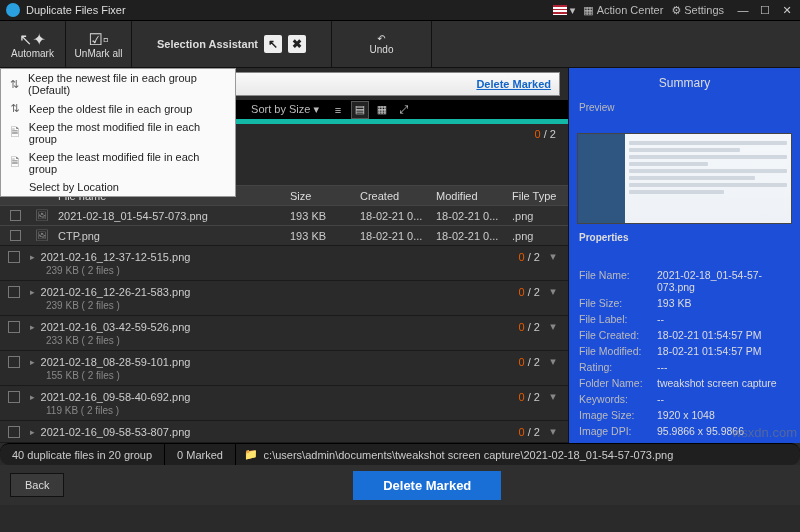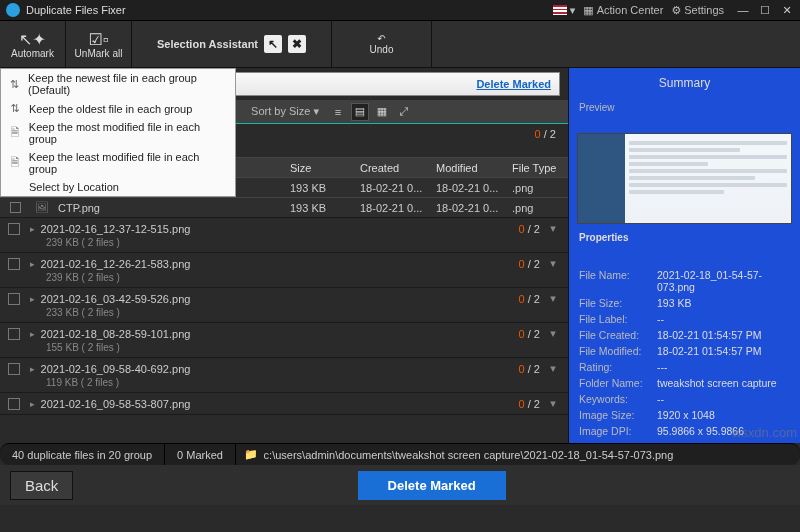--- a/index.html
+++ b/index.html
@@ -16,39 +16,39 @@
 .tb-btn .ic { font-size:16px; height:18px; }
 .selasst { flex:0 0 200px; display:flex; align-items:center; justify-content:center; gap:6px; color:#ddd; font-size:11px; font-weight:bold; border-right:1px solid #111; }
 .sa-box { width:18px;height:18px;background:#eee;color:#222;display:flex;align-items:center;justify-content:center;border-radius:2px;font-size:12px; }
 .undo { width:100px; display:flex; flex-direction:column; align-items:center; justify-content:center; border-right:1px solid #111; color:#ddd; font-size:10px; cursor:pointer;}
 .main { display:flex; height:375px; }
 .left { flex:1; position:relative; overflow:hidden; }
 .right { width:232px; background:#1d4ed8; border-left:1px solid #111; display:flex; flex-direction:column; }
 .savedbar { height:24px; margin:4px 8px 4px 155px; background:linear-gradient(#fafafa,#e8e8e8); border:1px solid #888; display:flex; align-items:center; padding:0 8px; color:#444; font-size:11px; }
 .savedbar .val { color:#c00; font-weight:bold; margin-left:4px; }
 .savedbar .dm { margin-left:auto; color:#1165c9; font-weight:bold; text-decoration:underline; cursor:pointer; }
-.tabbar { height:24px; background:#404040; display:flex; align-items:center; padding:0 155px 0 155px; border-bottom:1px solid #14b8a6; }
+.tabbar { height:24px; background:#000000; display:flex; align-items:center; padding:0 155px 0 155px; border-bottom:5px solid #14b8a6; }
 .tabbar .tab { padding:0 8px; color:#bbb; cursor:pointer; }
 .tabbar .sortby { margin-left:auto; color:#bbb; cursor:pointer; padding-right:6px; }
 .tabbar .vicon { width:18px;height:18px; margin-left:4px; color:#ccc; display:flex;align-items:center;justify-content:center;cursor:pointer; border:1px solid transparent;}
 .tabbar .vicon.active { border:1px solid #555; background:#222; }
 .dropdown { position:absolute; top:0; left:0; width:236px; background:#fafafa; color:#222; border:1px solid #999; z-index:50; font-size:11px; }
 .dropdown .di { display:flex; align-items:center; padding:3px 6px; cursor:pointer; }
 .dropdown .di .dic { width:16px; text-align:center; color:#666; margin-right:6px; }
 .filelist { overflow:auto; height:calc(100% - 56px); }
 .group { border-bottom:1px solid #1a1a1a; }
 .ghead { display:flex; align-items:center; padding:4px 8px; color:#ccc; font-size:11px; cursor:pointer; }
 .ghead .cb { width:12px;height:12px;border:1px solid #777;margin-right:10px; }
 .ghead .chev { color:#888; margin-right:6px; font-size:9px; }
 .ghead .gname { flex:1; }
 .gsub { color:#888; font-size:10px; padding-left:46px; margin-top:-2px; padding-bottom:4px; }
 .ghead .count { margin-left:auto; }
 .ghead .count .z { color:#e65a00; }
 .thead, .trow { display:flex; align-items:center; background:#333; border-top:1px solid #444; height:20px; font-size:11px; }
-.thead { background:#3a3a3a; color:#ddd; }
+.thead { background:#3a3a3a; color:#ddd;margin-top:28px; }
 .trow { background:#2e2e2e; }
 .c-cb{width:30px;display:flex;justify-content:center;}
 .c-ic{width:24px;display:flex;justify-content:center;color:#888;}
 .c-name{flex:1;padding-left:4px;}
 .c-size{width:70px;}
 .c-created{width:76px;}
 .c-mod{width:76px;}
 .c-ft{width:56px;}
 .right h3 { text-align:center; color:#ddd; font-weight:normal; font-size:12px; padding:8px 0; }
 .preview { margin:0 8px; border:1px solid #444; background:#fff; height:150px; overflow:hidden; position:relative; }
@@ -59,21 +59,21 @@
 .plabel { color:#bbb; font-size:10px; padding:4px 10px 20px; }
 .props { padding:4px 10px; font-size:10.5px; color:#ccc; }
 .prow { display:flex; padding:2px 0; }
 .prow .pk { width:78px; color:#bbb; }
 .prow .pv { flex:1; color:#ddd; }
 .status { height:22px; background:#1f1f1f; display:flex; align-items:center; font-size:11px; color:#ccc; border-top:1px solid #000;border-radius:9px; }
 .status .seg { padding:0 12px; border-right:1px solid #000; height:100%; display:flex; align-items:center; }
 .status .path { flex:1; padding:0 8px; display:flex; align-items:center; gap:6px;}
 .status .path .fic{color:#e8b23a;}
 .bottom { height:40px; background:#2f2f2f; display:flex; align-items:center; padding:0 10px; }
-.backbtn { background:#3a3a3a; color:#ddd; padding:5px 14px; border:1px solid #111; cursor:pointer; font-size:15px; }
+.backbtn { background:#3a3a3a; color:#ddd; padding:5px 14px; border:1px solid #111; cursor:pointer; font-size:11px; }
 .delbtn { margin:0 auto; background:#1a6fd6; color:#fff; padding:7px 30px; font-size:13px; font-weight:bold; border:none; cursor:pointer; }
 .watermark{position:absolute;right:3px;bottom:92px;color:#777;font-size:13px;opacity:.6;}
 </style>
 </head>
 <body>
 
 <div class="titlebar">
   <div class="logo"></div>
   <div class="title">Duplicate Files Fixer</div>
   <div class="spacer"></div>

